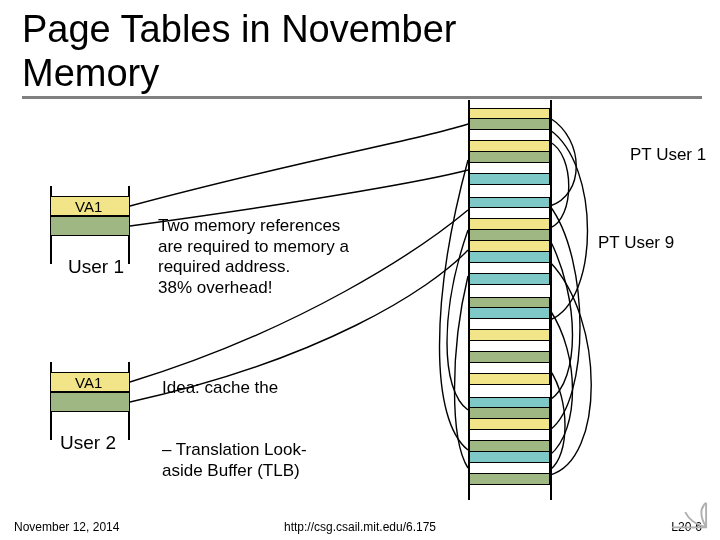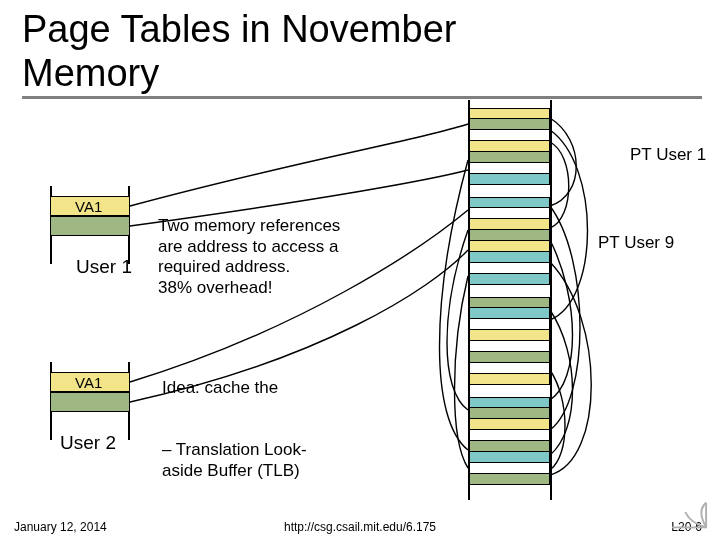--- a/index.html
+++ b/index.html
@@ -83,32 +83,32 @@
 </div>
 
 <div class="pt-label" style="left:598px; top:145px;margin-left:32px;">PT User 1</div>
 <div class="pt-label" style="left:598px; top:233px;">PT User 9</div>
 
 <div class="vline" style="left:50px; top:186px; height:78px;"></div>
 <div class="vline" style="left:128px; top:186px; height:78px;"></div>
 <div class="box c-yel" style="left:50px; top:196px; width:80px;"></div>
 <div class="box c-grn" style="left:50px; top:216px; width:80px;"></div>
 <div class="va-label" style="left:75px; top:198px;">VA1</div>
-<div class="user-label" style="left:76px; top:256px;">User 1</div>
+<div class="user-label" style="left:68px; top:256px;">User 1</div>
 
 <div class="vline" style="left:50px; top:362px; height:78px;"></div>
 <div class="vline" style="left:128px; top:362px; height:78px;"></div>
 <div class="box c-yel" style="left:50px; top:372px; width:80px;"></div>
 <div class="box c-grn" style="left:50px; top:392px; width:80px;"></div>
 <div class="va-label" style="left:75px; top:374px;">VA1</div>
 <div class="user-label" style="left:60px; top:432px;">User 2</div>
 
 <div class="para" style="left:158px; top:216px;">
   <span>Two memory references</span><br>
-  <span>are address to access a</span><br>
+  <span>are required to memory a</span><br>
   <span>required address.</span><br>
   <span>38% overhead!</span>
 </div>
 
 <div class="para" style="left:162px; top:378px;">
   <span>Idea: cache the</span><br>
   <br>
   <br>
   <span>– Translation Look-</span><br>
   <span>aside Buffer (TLB)</span>
@@ -169,21 +169,21 @@
     <path d="M550 240 C 580 300, 580 380, 550 400"></path>
     <path d="M550 262 C 605 320, 605 460, 550 475"></path>
     <path d="M468 230 C 440 310, 440 390, 468 410"></path>
     <path d="M468 276 C 450 350, 450 440, 468 468"></path>
 
     <path d="M550 310 C 580 355, 580 430, 550 455"></path>
     <path d="M550 370 C 570 400, 570 455, 550 470"></path>
   </g>
 </svg>
 
-<div class="footer left">January 12, 2014</div>
+<div class="footer left">November 12, 2014</div>
 <div class="footer center">http://csg.csail.mit.edu/6.175</div>
 <div class="footer right">L20-6</div>
 
 <div class="flourish">
   <svg viewBox="0 0 40 30">
     <path d="M2 28 L38 28 L38 2" stroke="#b0b0b0" stroke-width="2" fill="none"></path>
     <path d="M38 28 Q 22 24 16 12" stroke="#b0b0b0" stroke-width="2" fill="none"></path>
     <path d="M38 28 Q 28 10 38 2" stroke="#b0b0b0" stroke-width="2" fill="none"></path>
   </svg>
 </div>

